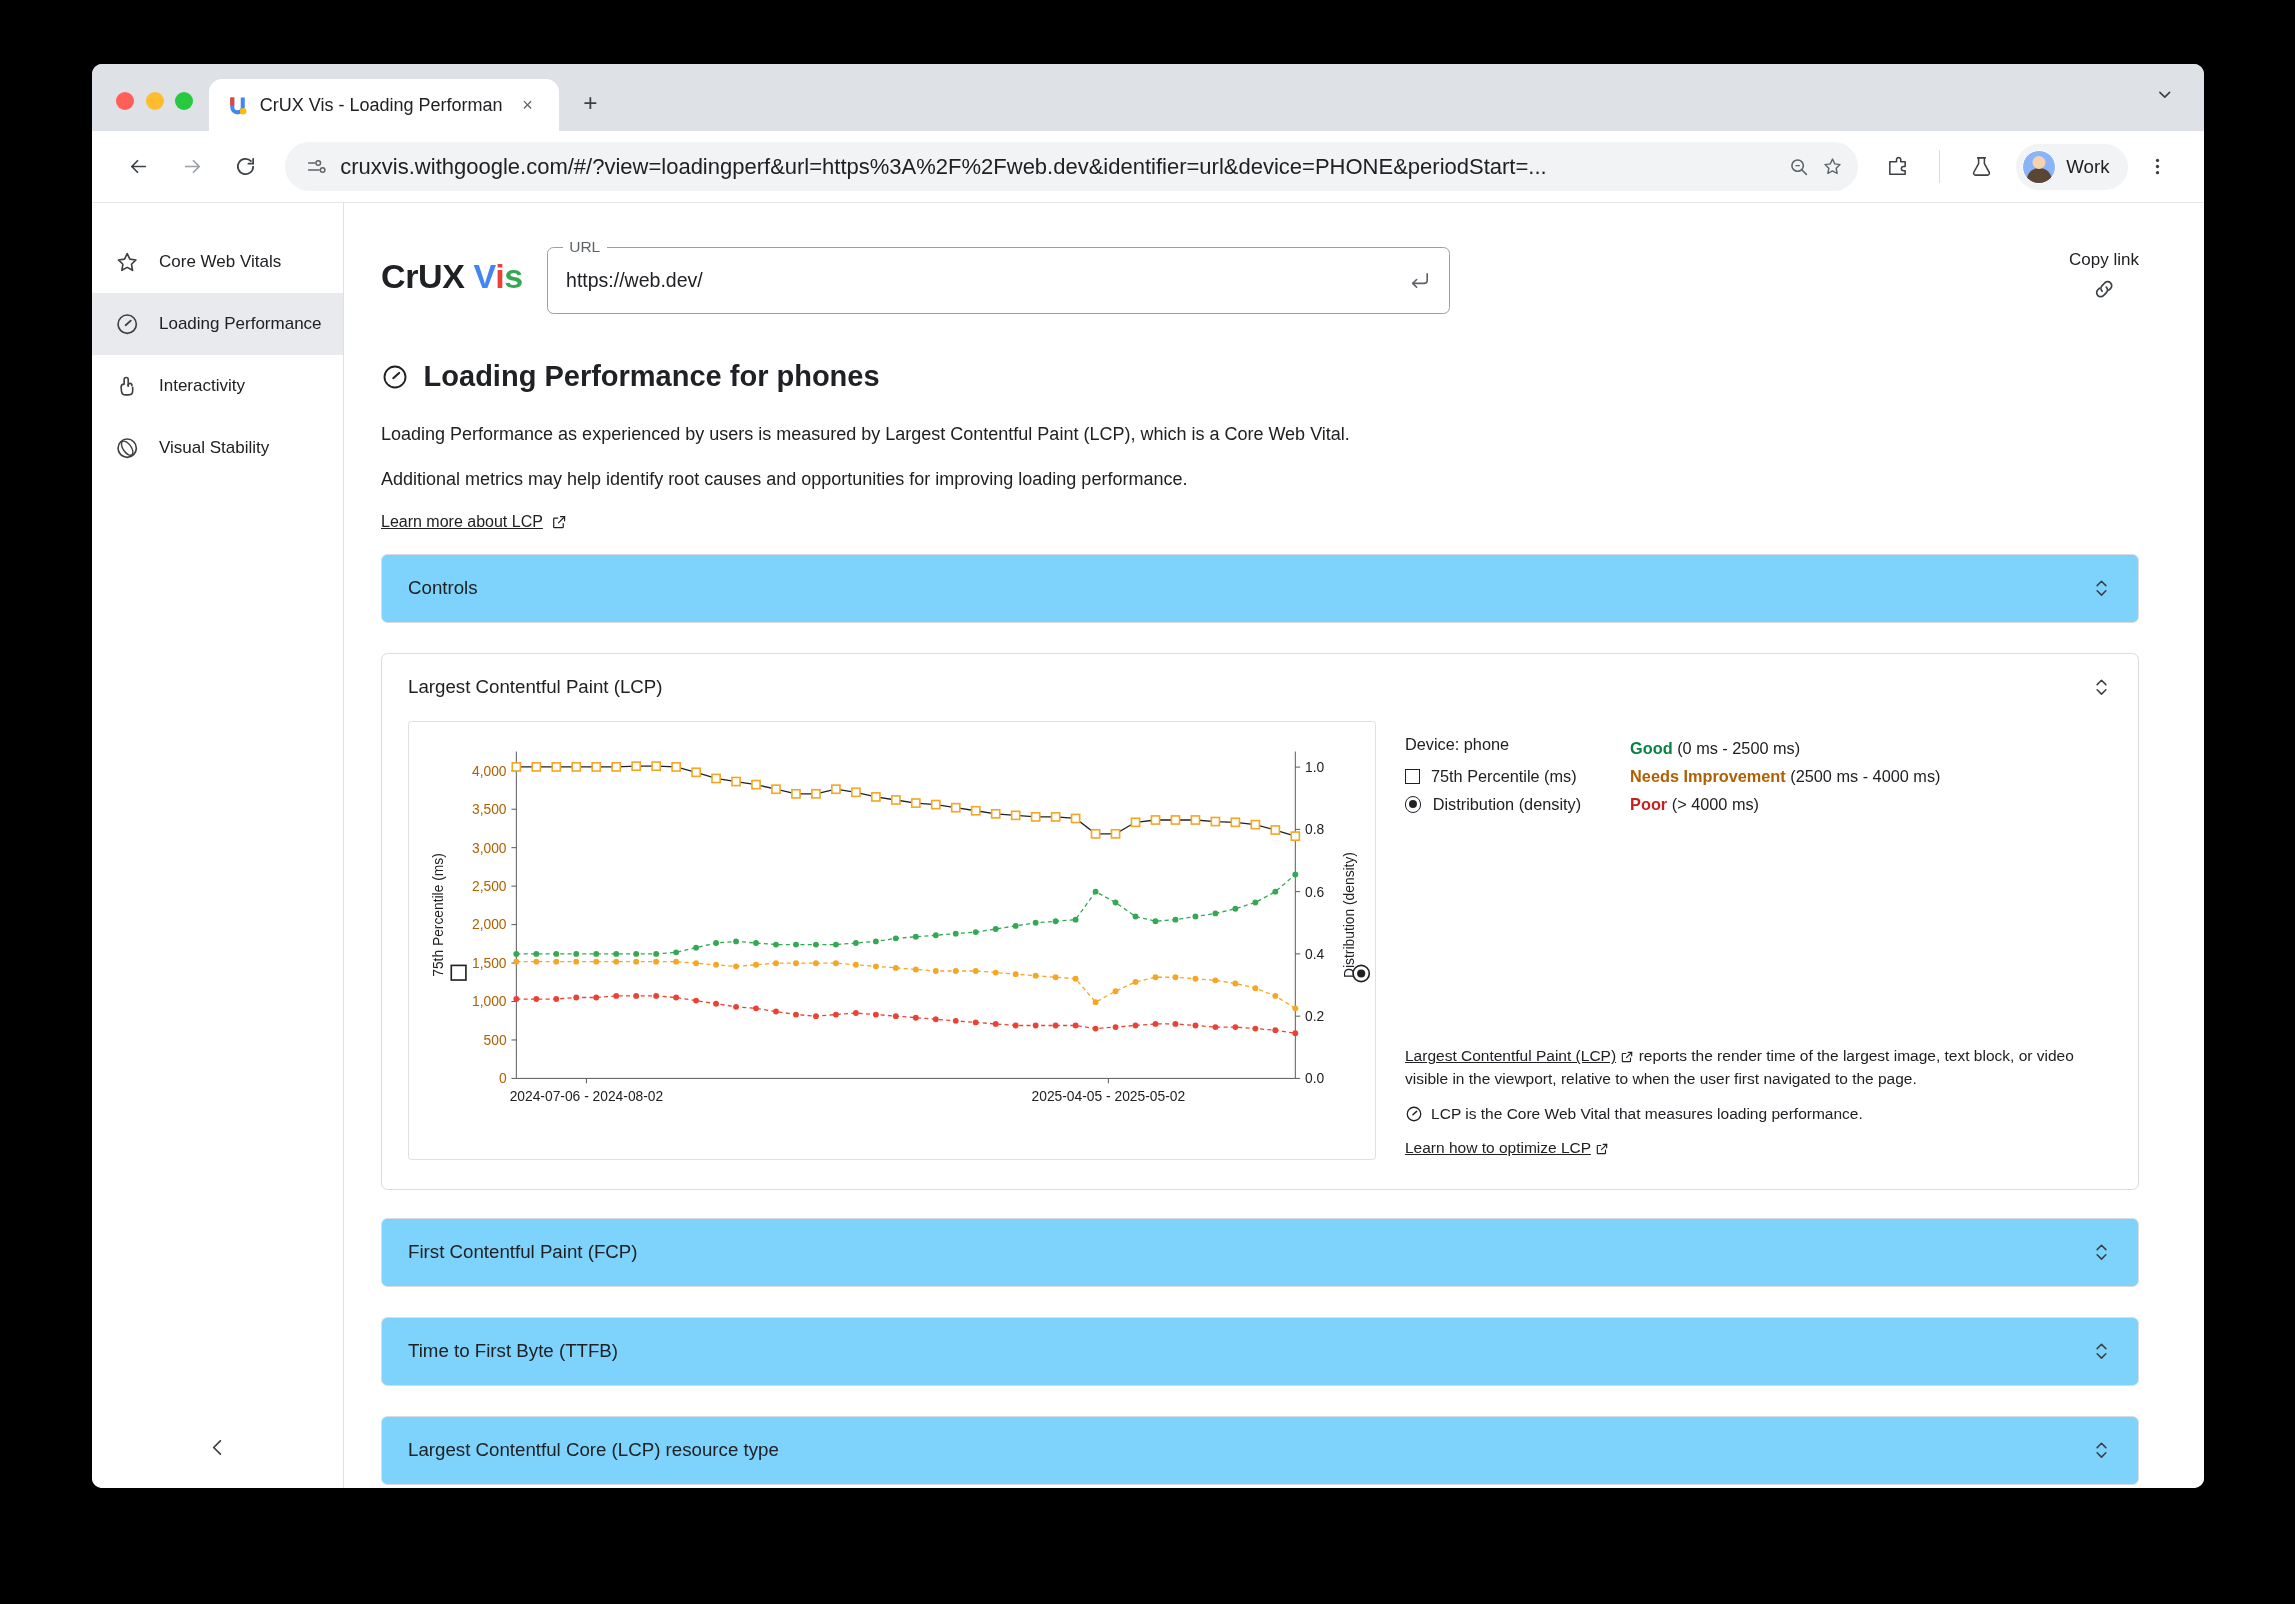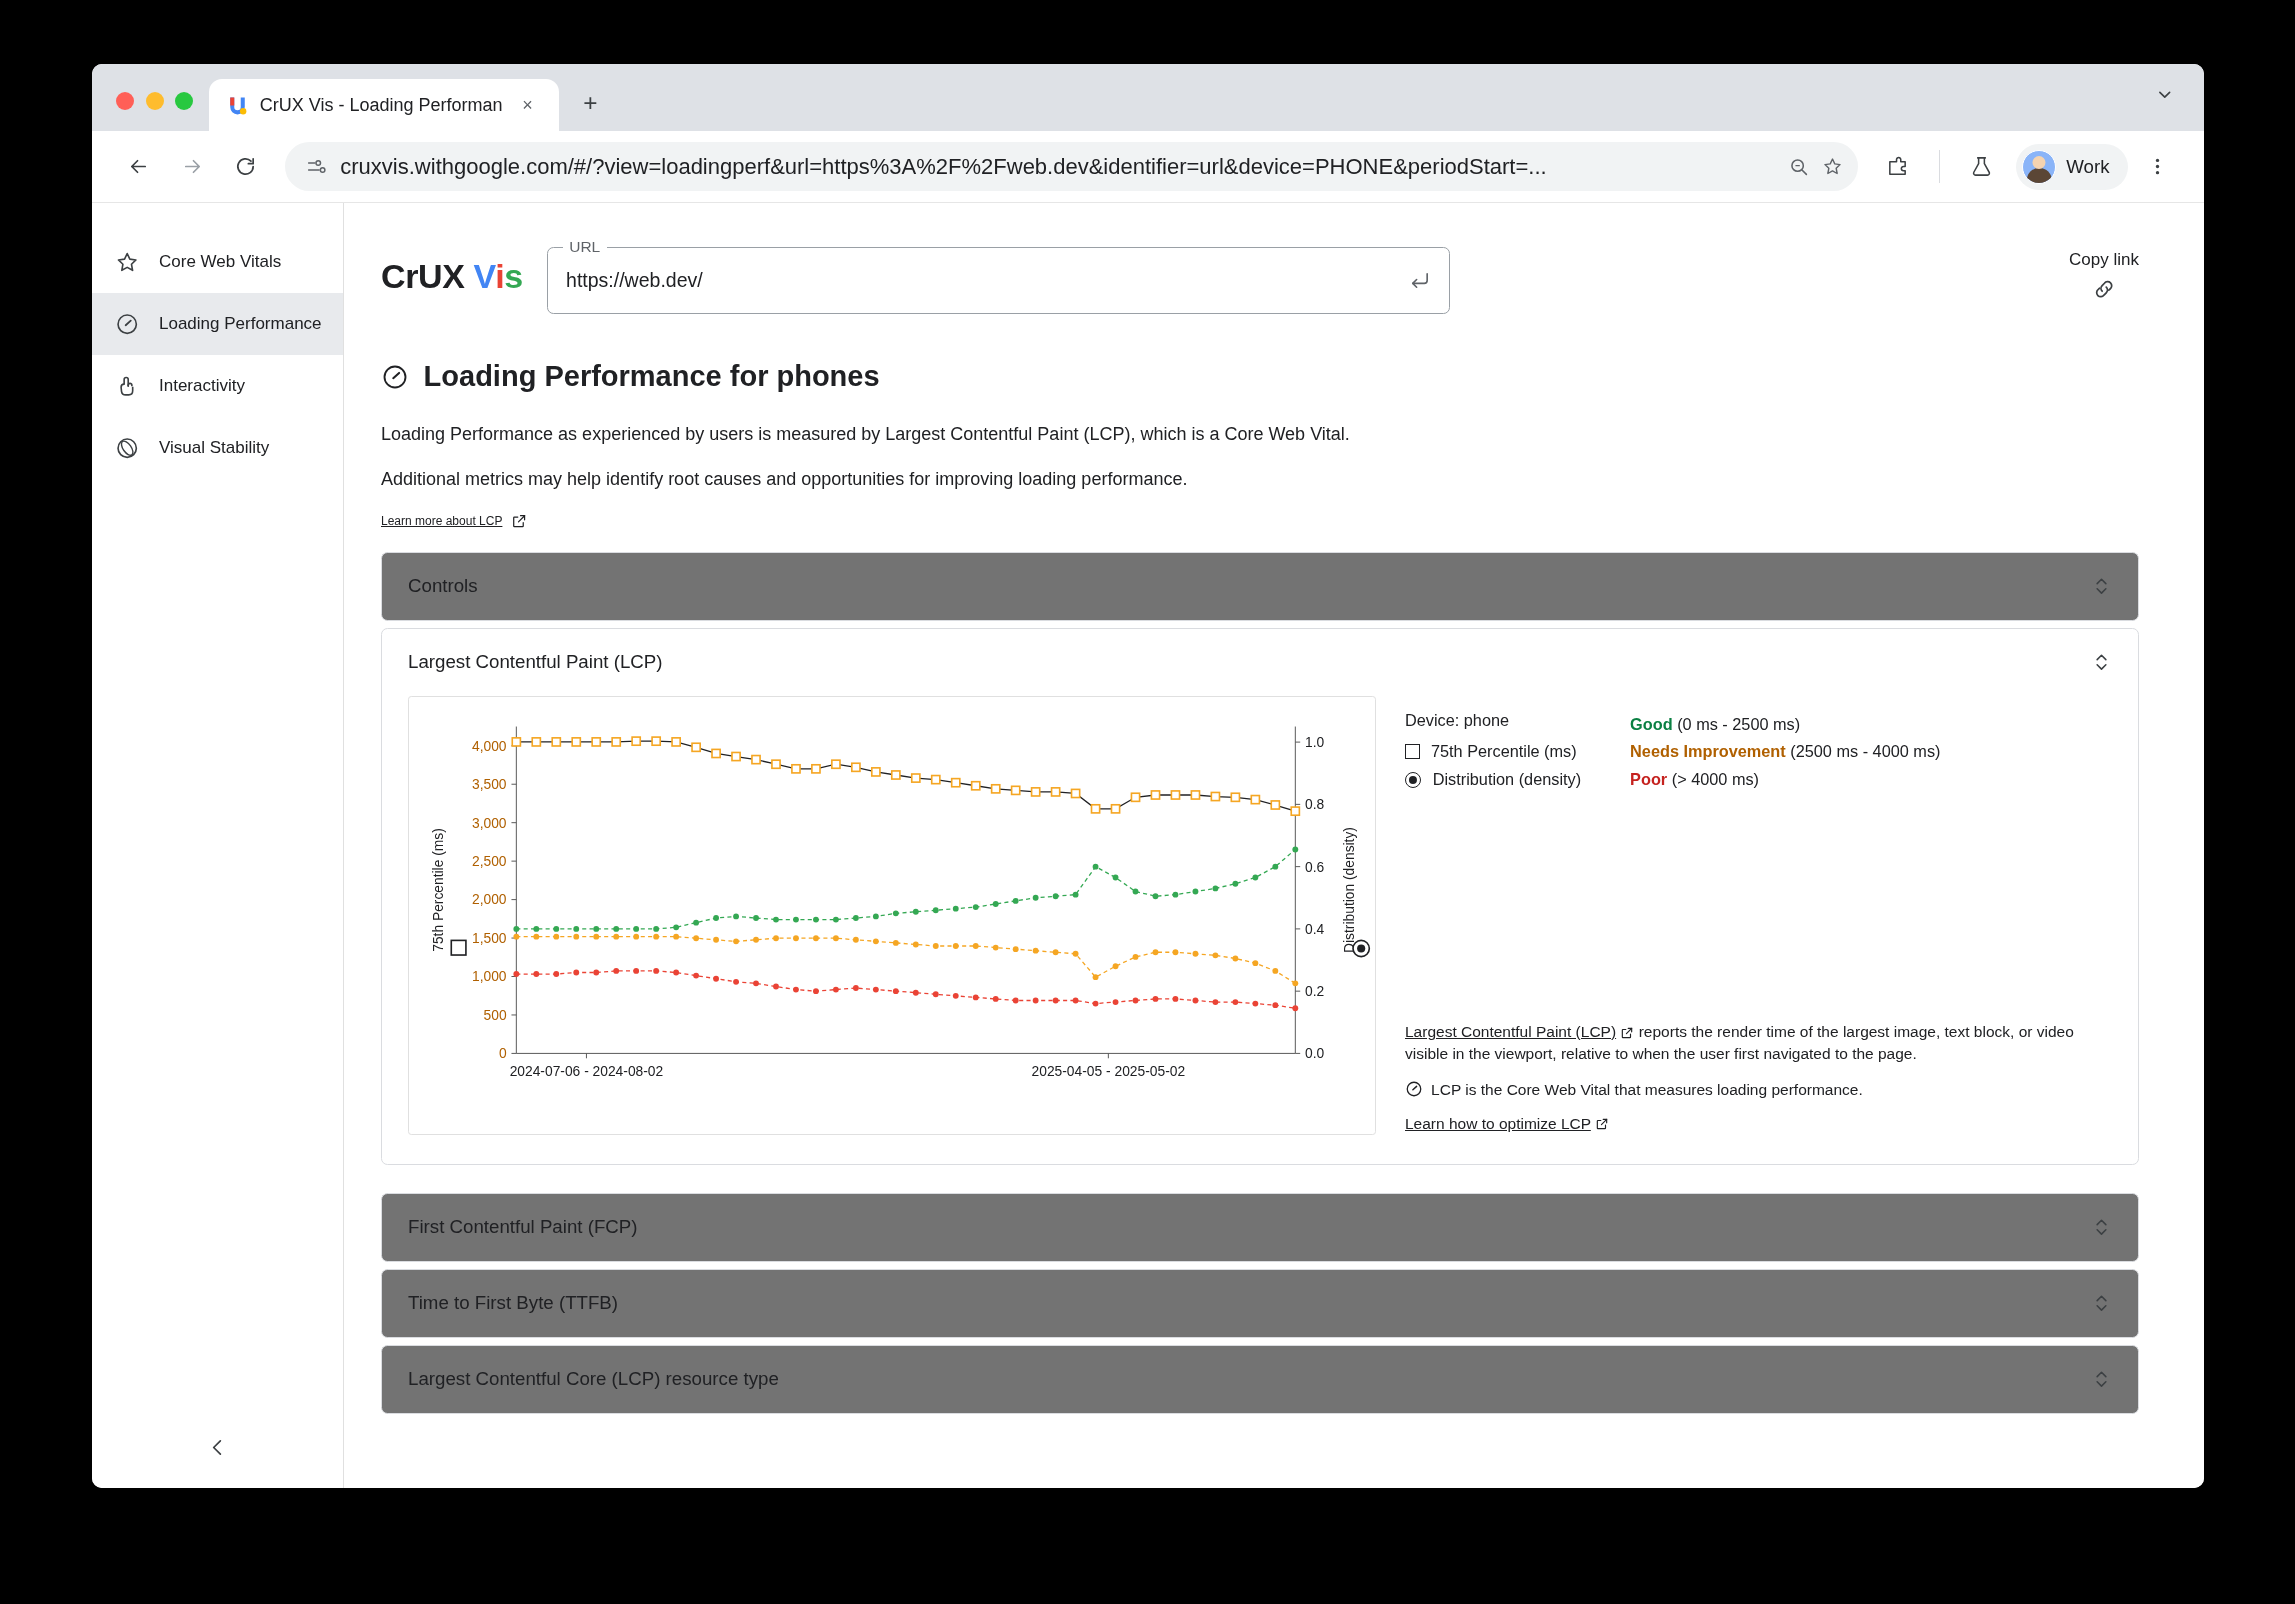--- a/index.html
+++ b/index.html
@@ -284,33 +284,33 @@
     margin: 46px 0 29px 0;
     color: #202124;
   }
   .para {
     font-size: 18px;
     color: #202124;
     margin: 0 0 21px 0;
     line-height: 1.35;
   }
   .learnmore {
-    font-size: 12px;
+    font-size: 16px;
     color: #202124;
     text-decoration: underline;
     display: inline-flex;
     align-items: center;
     gap: 8.1px;
     margin-bottom: 23px;
   }
   .panel {
     border: 0.8px solid #dadce0;
     border-radius: 6.5px;
-    margin-bottom: 7px;
-    background: #737373;
+    margin-bottom: 30px;
+    background: #7dd3fc;
   }
   .panel-head {
     height: 67px;
     display: flex;
     align-items: center;
     padding: 0 26px;
     font-size: 18.7px;
     color: #202124;
   }
   .panel-head .updown {

